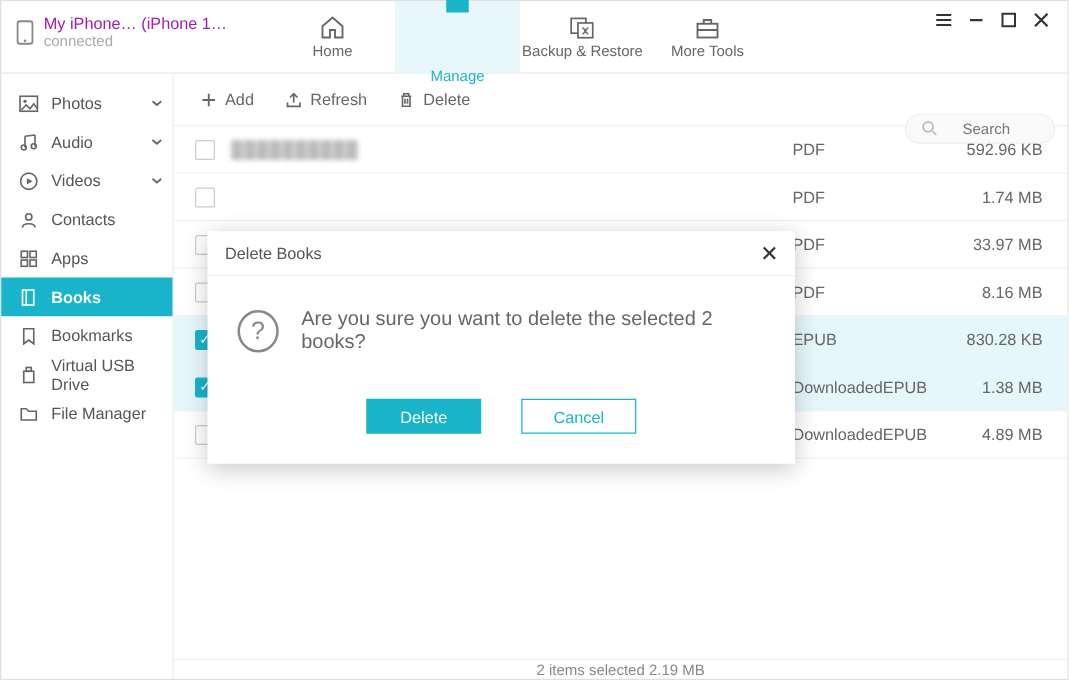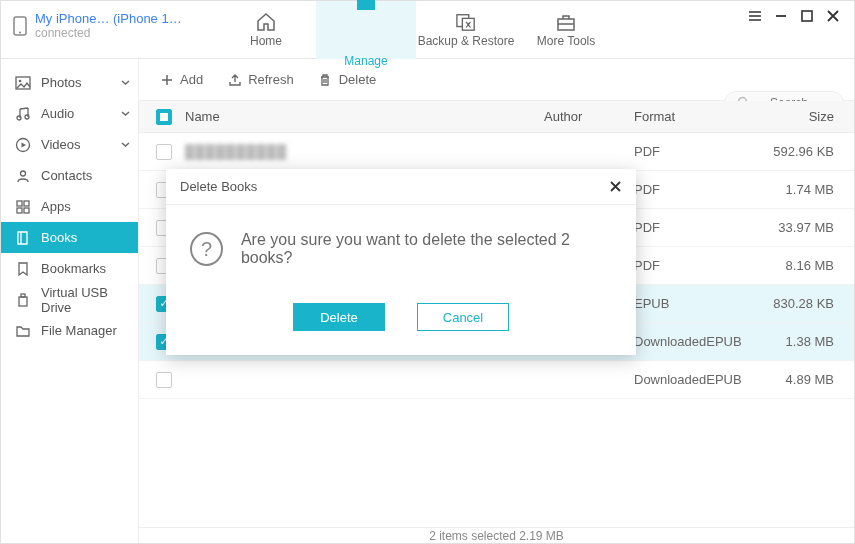--- a/index.html
+++ b/index.html
@@ -4,34 +4,34 @@
 <style>
   * { box-sizing: border-box; margin: 0; padding: 0; }
   body { font-family: "Segoe UI", Arial, sans-serif; font-size: 13px; color: #333; background: #fff; width: 855px; height: 544px; overflow: hidden; position: relative; }
   
   .window { display: flex; flex-direction: column; width: 855px; height: 544px; border: 1px solid #e0e0e0; }
   
   
   .header { display: flex; align-items: flex-start; height: 58px; border-bottom: 1px solid #e8e8e8; }
   .device-panel { display: flex; align-items: center; padding: 10px 12px; width: 215px; gap: 8px; }
   .device-text { display: flex; flex-direction: column; }
-  .device-name { font-size: 13px; color: #3b82f6; }
+  .device-name { font-size: 13px; color: #a21caf; }
   .device-status { font-size: 12px; color: #aaa; }
   .tabs { display: flex; }
   .tab { display: flex; flex-direction: column; align-items: center; justify-content: center; width: 100px; height: 58px; font-size: 12px; color: #666; cursor: pointer; gap: 2px; }
   .tab.active { background: #e8f7fa; color: #19b4c9; gap: 41px; }
   .tab .icon { width: 22px; height: 20px; display: flex; align-items: center; justify-content: center; }
   .window-controls { margin-left: auto; display: flex; align-items: center; gap: 12px; padding: 8px 14px; }
   .window-controls .ic { width: 14px; height: 14px; cursor: pointer; display:flex; align-items:center; justify-content:center; }
   
   
   .body { display: flex; flex: 1; min-height: 0; }
   .sidebar { width: 138px; border-right: 1px solid #eee; padding-top: 8px; }
   .side-item { display: flex; align-items: center; height: 31px; padding: 0 14px; gap: 10px; font-size: 13px; color: #555; cursor: pointer; position: relative; }
-  .side-item.active { background: #19b4c9; color: #fff; }
+  .side-item.active { background: #19b4c9; color: #fff; font-weight: bold; }
   .side-item .side-icon { width: 16px; height: 16px; display:flex; align-items:center; justify-content:center; }
   .side-item .chev { position: absolute; right: 8px; }
   
   .main { flex: 1; display: flex; flex-direction: column; min-height:0; }
   
   .toolbar { display: flex; align-items: center; height: 42px; padding: 0 10px; border-bottom: 1px solid #eee; gap: 4px; }
   .tbtn { display: flex; align-items: center; gap: 6px; padding: 4px 10px; font-size: 13px; color: #666; cursor: pointer; text-align: center; }
   .tbtn .ticon { width: 15px; height: 15px; display:flex; align-items:center; justify-content:center; }
   .search { margin-left: auto; display: flex; align-items: center; gap: 20px; border: 1px solid #eee; border-radius: 14px; padding: 4px 12px; width: 120px; background:#fafafa;margin-top:46px; }
   .search input { border: none; outline: none; font-size: 12px; width: 80px; color:#888; background:transparent; }
@@ -48,21 +48,21 @@
   .row.selected { background: #e6f7fb; }
   .chk { width: 16px; height: 16px; border: 1px solid #ccc; border-radius: 2px; display:flex; align-items:center; justify-content:center; background:#fff; }
   .chk.on { background: #19b4c9; border-color: #19b4c9; color: #fff; font-size:11px; }
   .th-chk { background:#19b4c9; border-color:#19b4c9; }
   .th-chk .inner { width:8px; height:8px; background:#fff; }
   .blurred { filter: blur(2px); color:#bbb; letter-spacing:1px; }
   
   .statusbar { height: 16px; border-top: 1px solid #eee; display:flex; align-items:center; justify-content:center; font-size:12px; color:#888; }
   
   
-  .modal { position: absolute; left: 166px; top: 169px; width: 470px; background: #fff; box-shadow: 0 4px 18px rgba(0,0,0,0.22); }
+  .modal { position: absolute; left: 166px; top: 185px; width: 470px; background: #fff; box-shadow: 0 4px 18px rgba(0,0,0,0.22); }
   .modal-head { display:flex; align-items:center; justify-content:space-between; padding: 10px 14px; border-bottom:1px solid #eee; font-size:13px; color:#555; }
   .modal-body { display:flex; align-items:center; gap:18px; padding: 26px 24px 36px 24px; }
   .qmark { width:34px; height:34px; border:2px solid #888; border-radius:50%; display:flex; align-items:center; justify-content:center; font-size:20px; color:#888; }
   .modal-msg { font-size:16px; color:#666; }
   .modal-foot { display:flex; justify-content:center; gap:32px; padding-bottom:24px; }
   .btn { width:92px; height:28px; display:flex; align-items:center; justify-content:center; font-size:13px; cursor:pointer; }
   .btn-primary { background:#19b4c9; color:#fff; }
   .btn-secondary { border:1px solid #19b4c9; color:#19b4c9; background:#fff; }
   
   svg { display:block; }
@@ -277,31 +277,20 @@
           <span>
               <svg width="13" height="13" viewBox="0 0 13 13">
                 <circle cx="5.5" cy="5.5" r="4" fill="none" stroke="#bbb" stroke-width="1.4"></circle>
                 <path d="M9 9 L12 12" stroke="#bbb" stroke-width="1.4"></path>
               </svg>
             </span>
           <input placeholder="Search" style="">
         </div>
       </div>
 
-      <div class="table-head">
-        <div class="col-check">
-            <div class="chk th-chk">
-              <div class="inner"></div>
-            </div>
-          </div>
-        <div class="col-name">Name</div>
-        <div class="col-author">Author</div>
-        <div class="col-format">Format</div>
-        <div class="col-size">Size</div>
-      </div>
 
       <div class="rows" id="rows">
           <div class="row">
             <div class="col-check">
               <div class="chk"></div>
             </div>
             <div class="col-name blurred">██████████</div>
             <div class="col-author"></div>
             <div class="col-format">PDF</div>
             <div class="col-size">592.96 KB</div>

